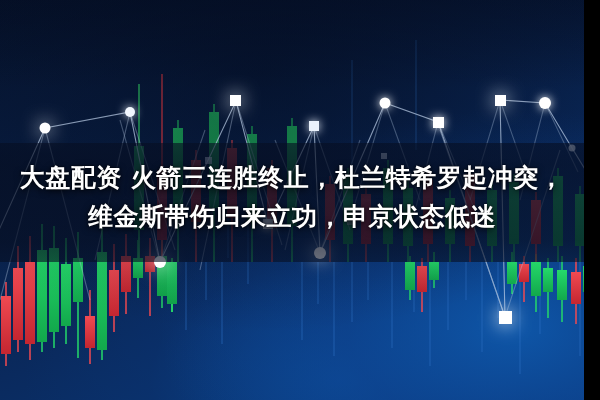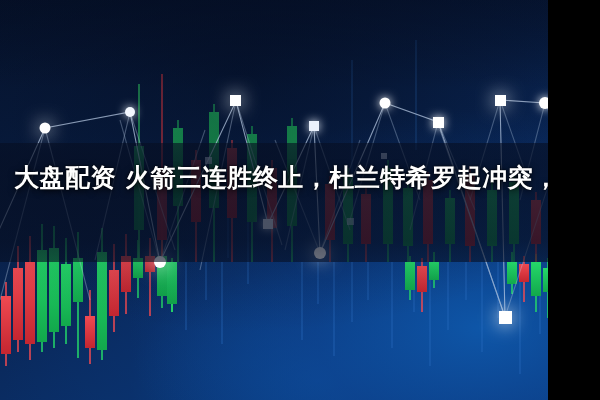--- a/index.html
+++ b/index.html
@@ -3,26 +3,25 @@
 <meta charset="utf-8">
 <title>News Banner</title>
 <style>
   html, body {
     margin: 0;
     padding: 0;
     background: #000;
   }
   #banner {
     position: relative;
-    width: 540px;
+    width: 584px;
     height: 400px;
     overflow: hidden;
     background: #061229;
     font-family: "DejaVu Sans", "Liberation Sans", sans-serif;
-    padding-left: 8px;
   }
 
   
   .bg-base {
     position: absolute;
     inset: 0;
     background:
       radial-gradient(ellipse 520px 320px at 88% 82%, #0e56a8 0%, rgba(14,70,150,0.55) 32%, rgba(8,32,78,0) 68%),
       radial-gradient(ellipse 420px 260px at 58% 95%, #0b468f 0%, rgba(10,52,115,0.4) 45%, rgba(7,26,64,0) 75%),
       linear-gradient(160deg, #071632 0%, #09214a 38%, #0a2a5e 62%, #0a3a7d 100%);
@@ -295,15 +294,16 @@
       <rect x="381" y="153" width="6" height="6" fill="#cfdcf0" opacity="0.7"></rect>
       <rect x="205" y="157" width="7" height="7" fill="#cfdcf0" opacity="0.65"></rect>
       <rect x="347" y="218" width="7" height="7" fill="#cfdcf0" opacity="0.6"></rect>
     </g>
   </svg>
 
   <div class="text-scrim"></div>
 
   <div class="headline">
     <span class="line">大盘配资 火箭三连胜终止，杜兰特希罗起冲突，</span>
+    <span class="line">维金斯带伤归来立功，申京状态低迷</span>
   </div>
 
 </div>
 
 </body></html>

